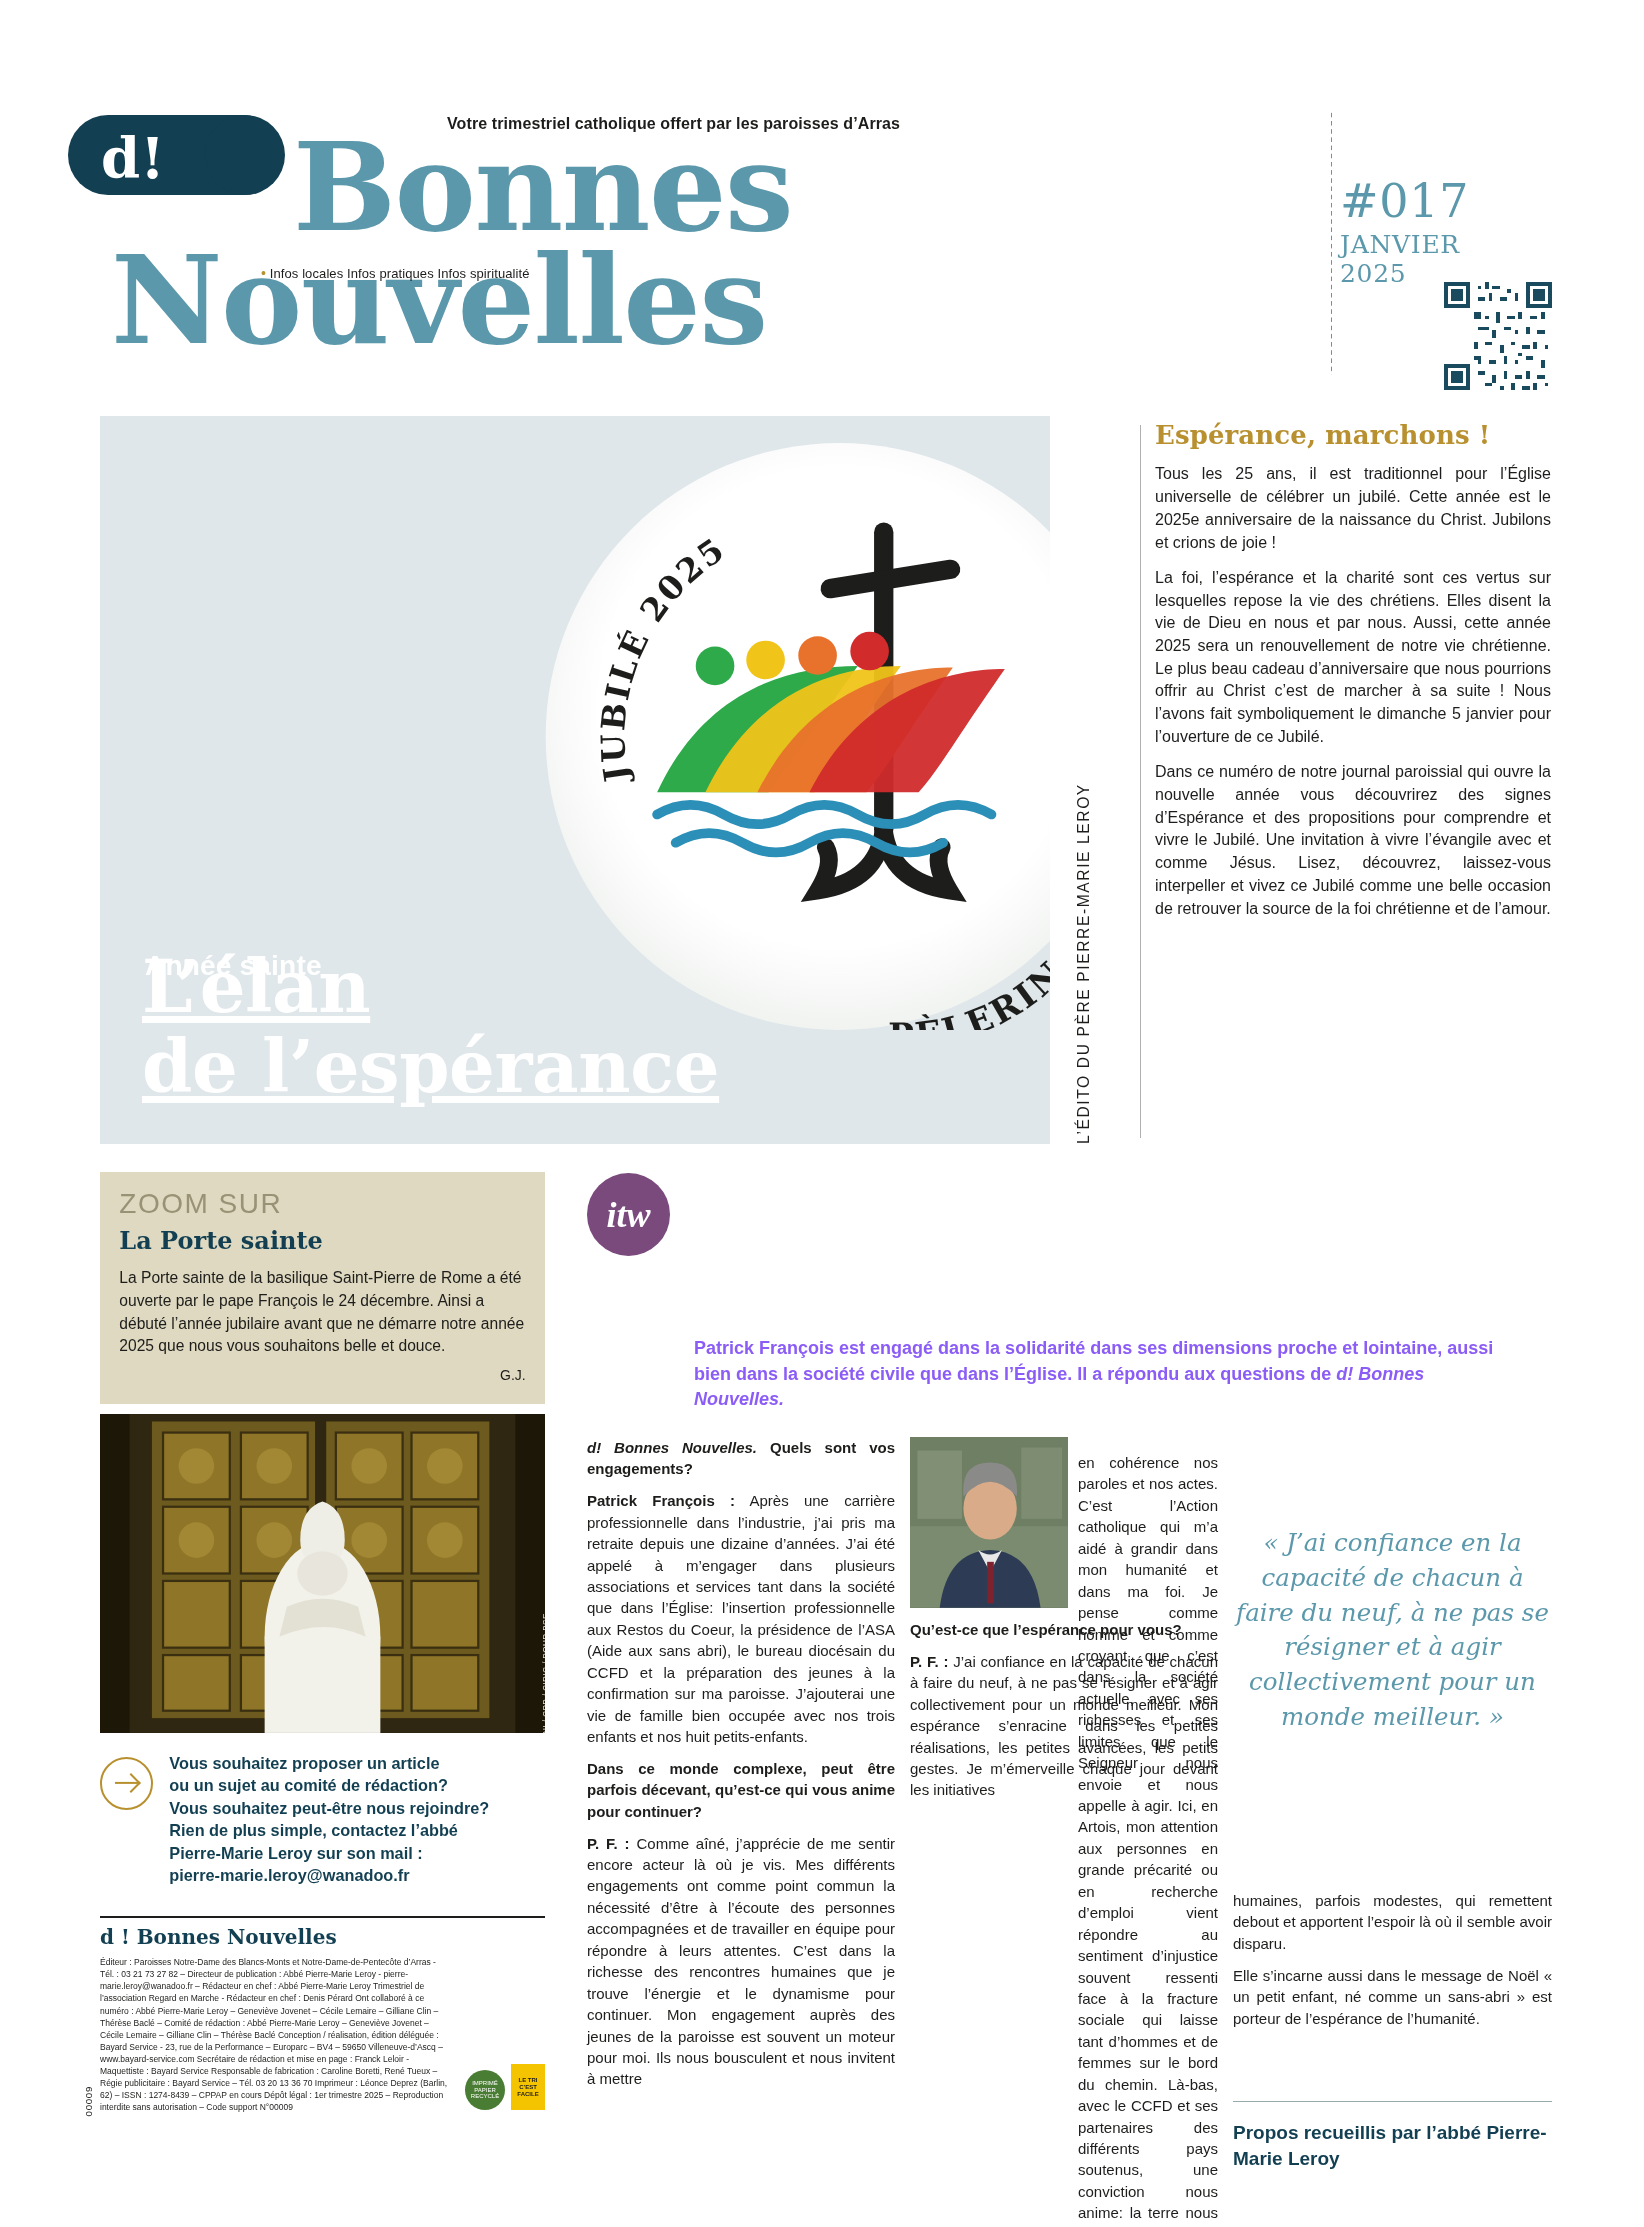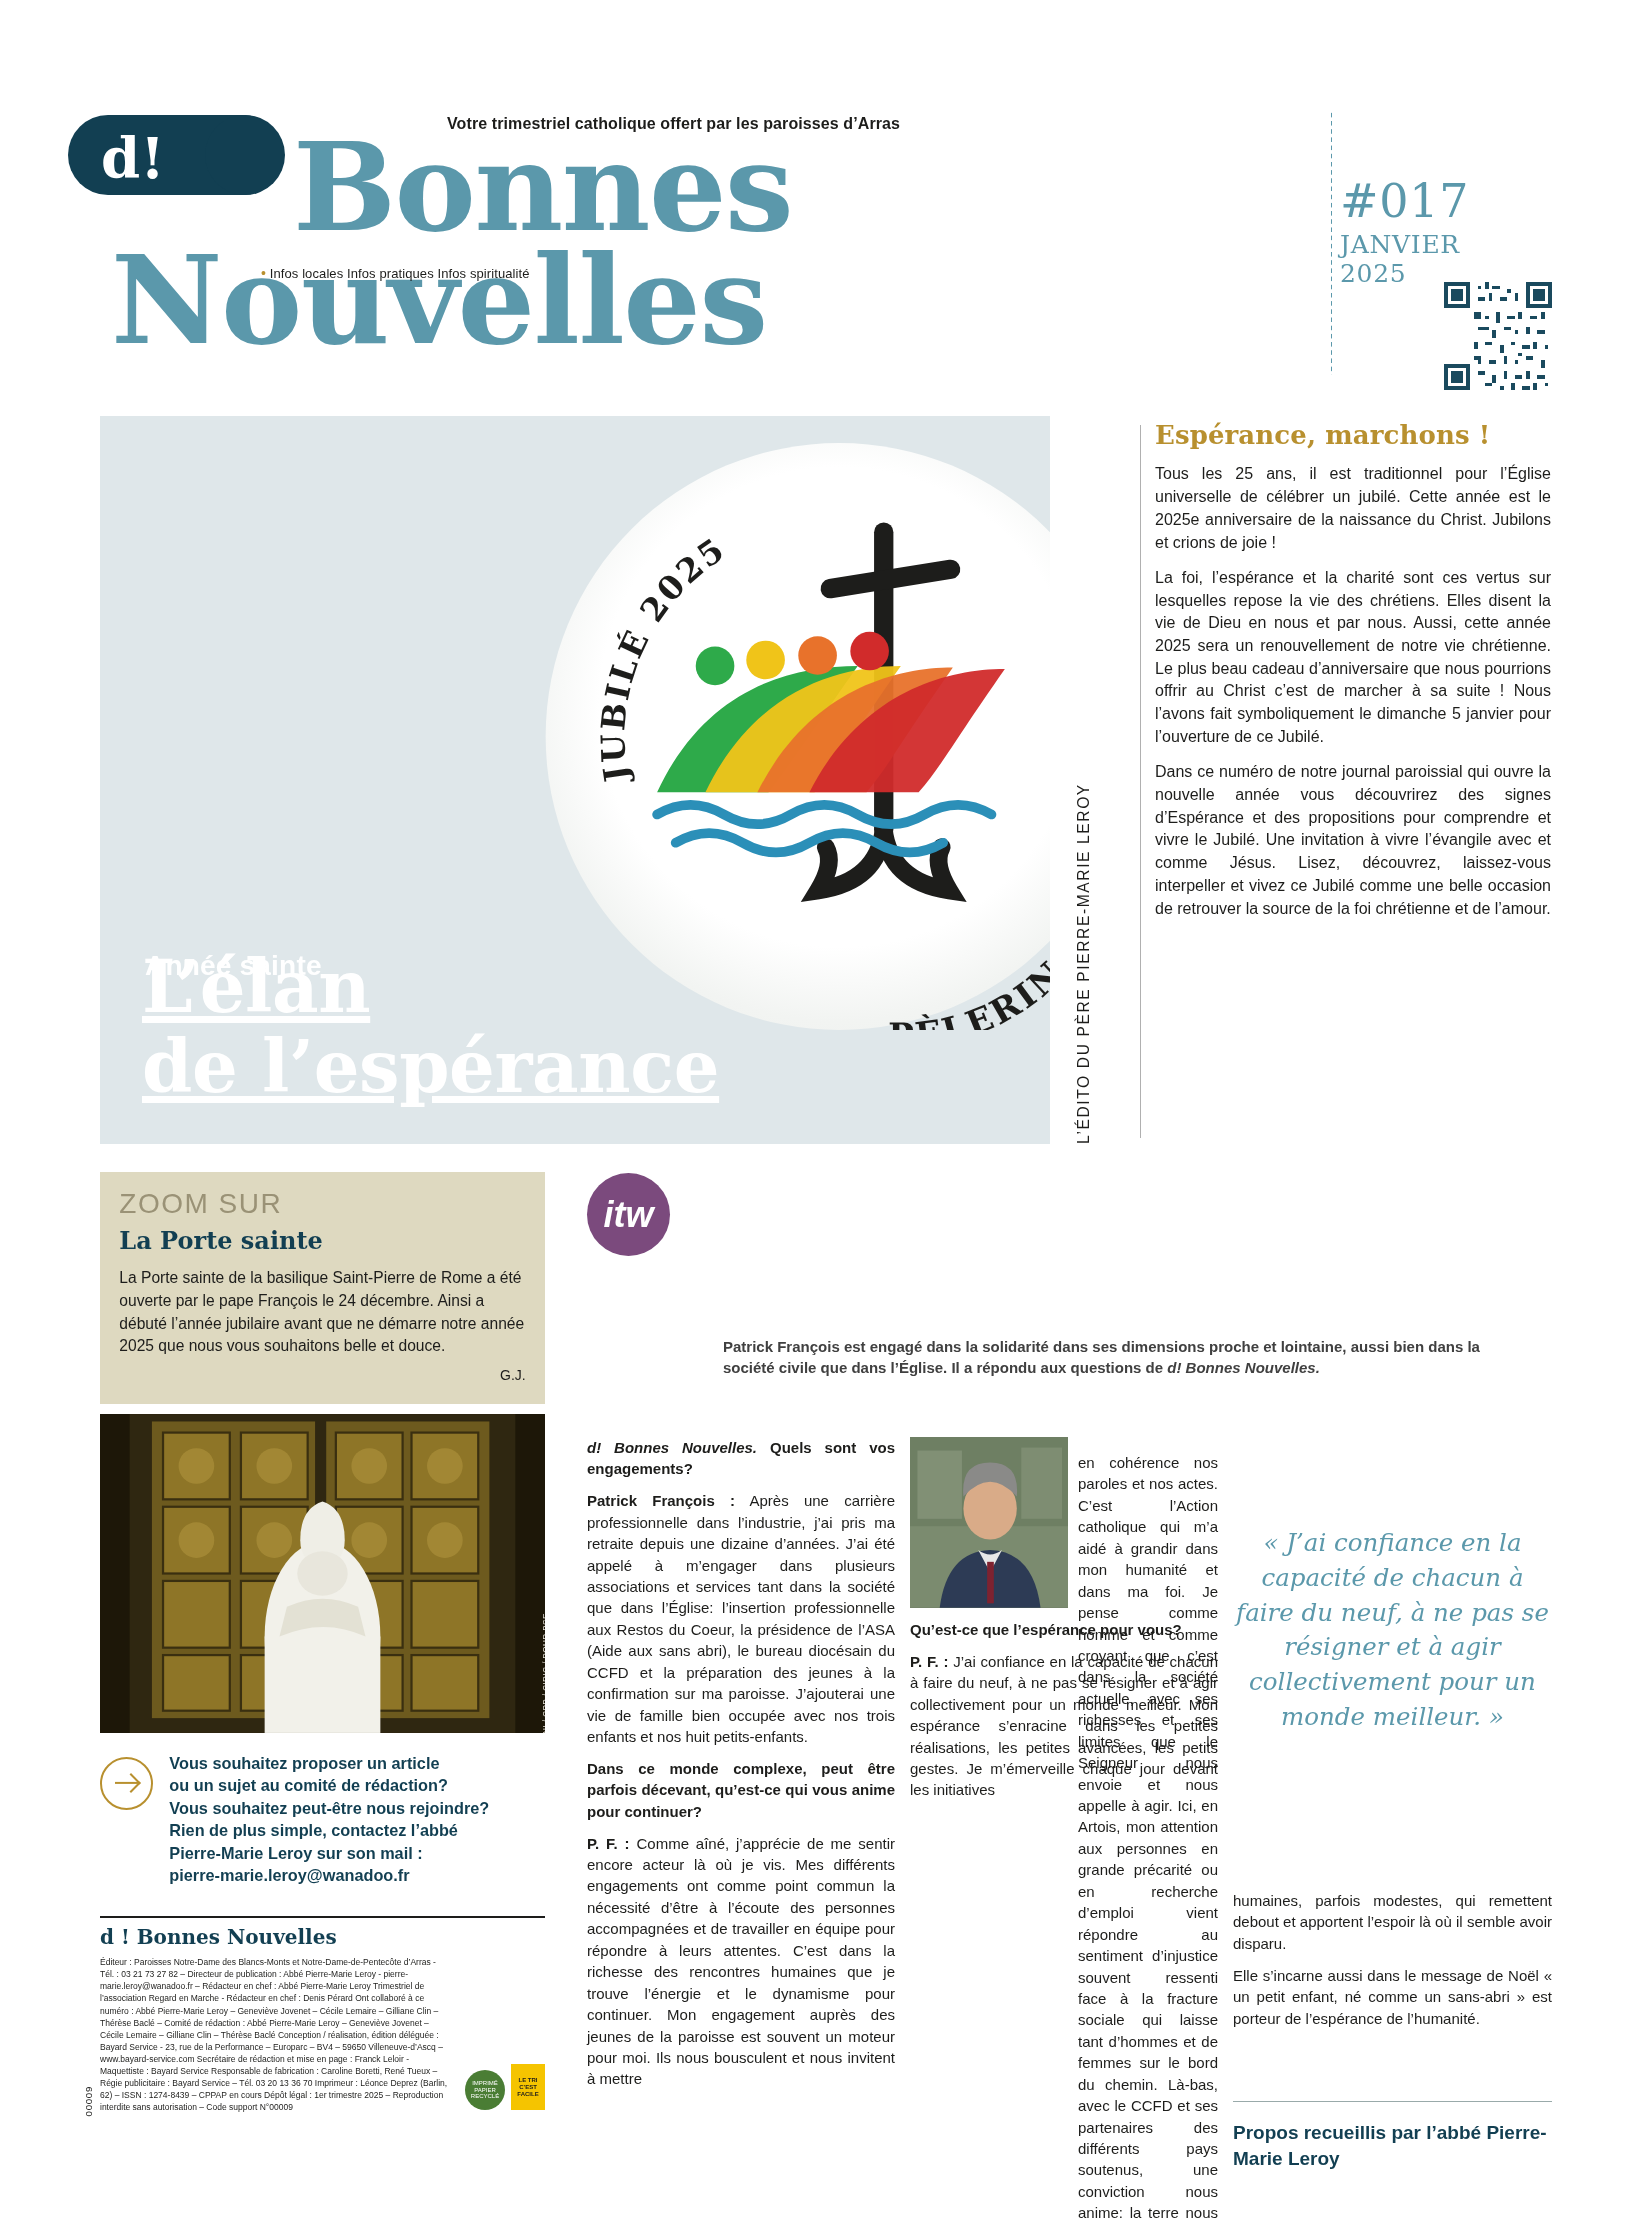--- a/index.html
+++ b/index.html
@@ -177,30 +177,30 @@
     position:absolute; left:83px; top:2086px; transform-origin:left top;
     transform: rotate(-90deg) translate(-100%,0);
     font-size:9.7px; letter-spacing:0.7px; color:#1d1d1b;
   }
 
   
   .itw-badge {
     position:absolute; left:587px; top:1173px; width:83px; height:83px;
     border-radius:50%; background:#7b4a7d; color:#fff;
     display:flex; align-items:center; justify-content:center;
-    font-family:Liberation Sans, sans-serif; font-style:italic; font-weight:bold; font-size:36px;
+    font-family:Liberation Serif, serif; font-style:italic; font-weight:bold; font-size:36px;
   }
   .itw-title {
     position:absolute; left:694px; top:1172px; width:858px;
     font-family:"DejaVu Serif", serif; font-weight:bold; font-size:37px;
     line-height:1.24; color:#1d1d1b; letter-spacing:-0.2px;
   }
   .itw-standfirst {
-    position:absolute; left:723px; top:1336px; width:809px;
-    font-size:15px; line-height:1.42; color:#404040; font-weight:bold;
+    position:absolute; left:694px; top:1336px; width:809px;
+    font-size:18px; line-height:1.42; color:#8b5cf6; font-weight:bold;
   }
   .itw-standfirst i { font-style:italic; }
 
   
   .col { position:absolute; font-size:15px; line-height:1.43; text-align:justify; }
   .col p { margin:0 0 10.4px 0; }
   .col b { font-weight:bold; }
 
   .col1 { left:587px; top:1437px; width:308px; }
   .col2 { left:910px; top:1619px; width:308px; }

